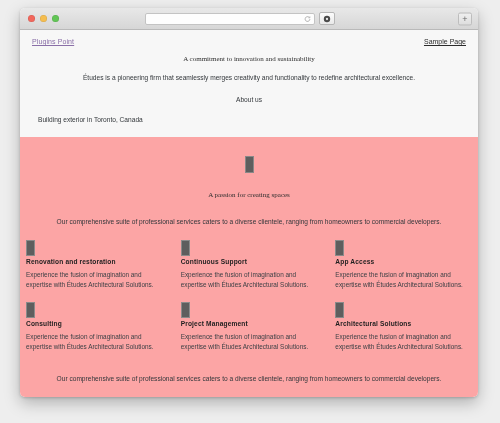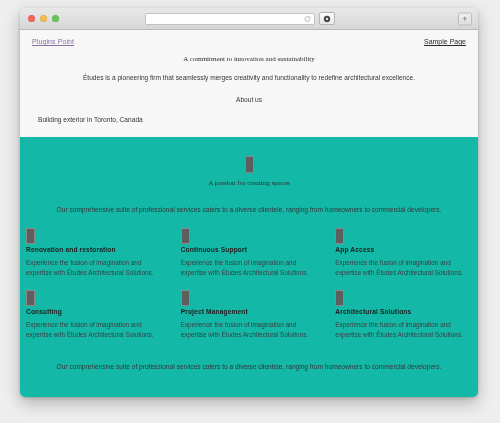--- a/index.html
+++ b/index.html
@@ -83,21 +83,21 @@
     background: linear-gradient(#efefef, #dedede);
     border: 1px solid #bdbdbd;
     border-radius: 2px;
     color: #6b6b6b;
     font-size: 9px; line-height: 11px; text-align: center;
   }
 
   
   .viewport {
     flex: 1 1 auto;
-    background: #14b8a6;
+    background: #fca5a5;
     overflow: hidden;
     position: relative;
   }
 
   
   .site-header-band {
     background: #f7f7f7;
     padding: 0 0 14px 0;
   }
   .site-nav {
@@ -158,21 +158,21 @@
   .img-ph.small { width: 8px; height: 15px; }
 
   
   .content { padding: 0 12px; }
 
   .centered-block { text-align: center; }
   .serif-caption {
     font-family: "Liberation Serif", serif;
     font-size: 7px;
     color: #2d2d2d;
-    margin-top: 6px;
+    margin-top: 18px;
     text-align: center;
   }
   .wide-paragraph {
     font-size: 6.6px;
     color: #33373b;
     text-align: center;
     line-height: 1.4;
   }
 
   .spacer-14 { height: 14px; }

